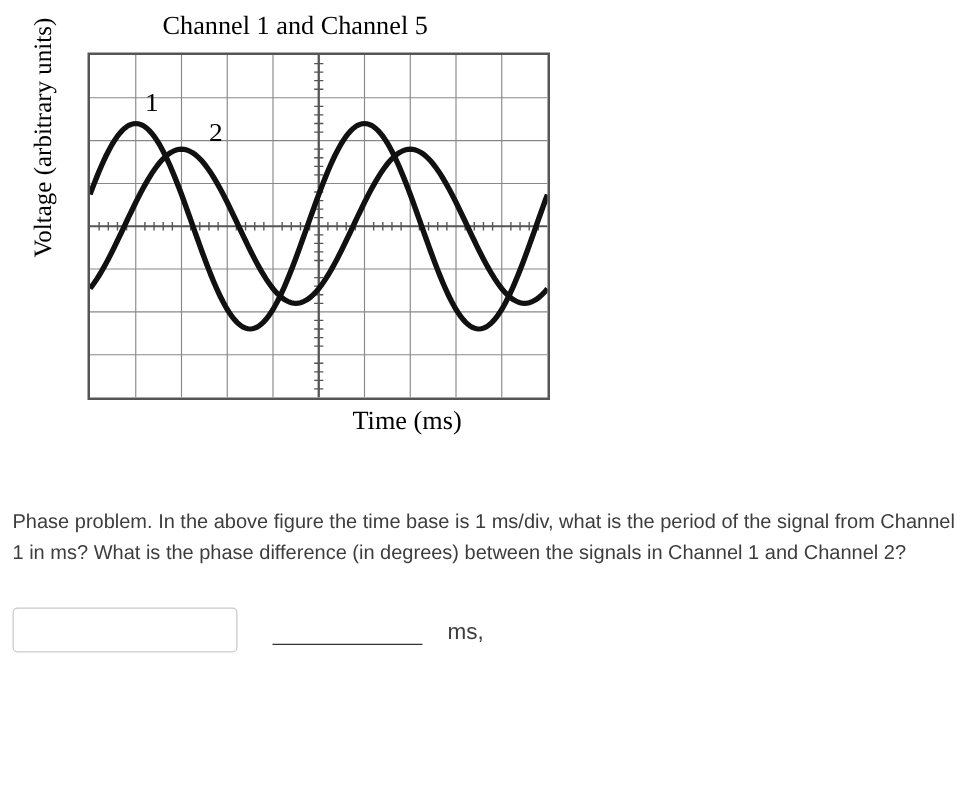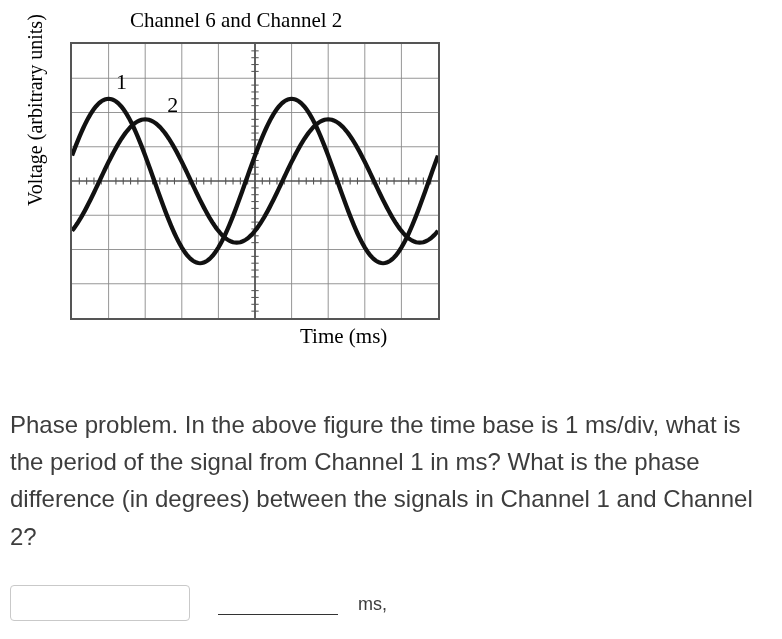--- a/index.html
+++ b/index.html
@@ -34,21 +34,21 @@
     top: 200px;
     transform: rotate(-90deg);
     transform-origin: left top;
     font-family: "Times New Roman", Georgia, serif;
     font-size: 20px;
     color: #000;
     white-space: nowrap;
   }
   .xlabel {
     position: absolute;
-    left: 290px;
+    left: 272px;
     top: 318px;
     font-family: "Times New Roman", Georgia, serif;
     font-size: 21px;
     color: #000;
   }
   .scope {
     position: absolute;
     left: 60px;
     top: 36px;
     width: 370px;
@@ -58,21 +58,21 @@
     box-sizing: border-box;
   }
   .scope svg {
     display: block;
     width: 100%;
     height: 100%;
   }
 
   
   .question {
-    font-size: 24px;
+    font-size: 16px;
     line-height: 1.55;
     color: #3d3d3d;
     margin: 0 0 30px 0;
   }
 
   
   .answer-row {
     display: flex;
     align-items: flex-end;
     gap: 20px;
@@ -99,21 +99,21 @@
     color: #3d3d3d;
     margin: 0 0 6px 0;
   }
 </style>
 </head>
 <body>
 
 <div class="page">
 
   <div class="figure-wrap" style="height:360px">
-    <div class="fig-title">Channel 6 and Channel 2</div>
+    <div class="fig-title">Channel 1 and Channel 5</div>
 
     <div class="ylabel">Voltage (arbitrary units)</div>
 
     <div class="scope">
       <svg viewBox="0 0 100 80" preserveAspectRatio="none">
 
         <g stroke="#888" stroke-width="0.25">
           <line x1="10" y1="0" x2="10" y2="80"></line>
           <line x1="20" y1="0" x2="20" y2="80"></line>
           <line x1="30" y1="0" x2="30" y2="80"></line>

